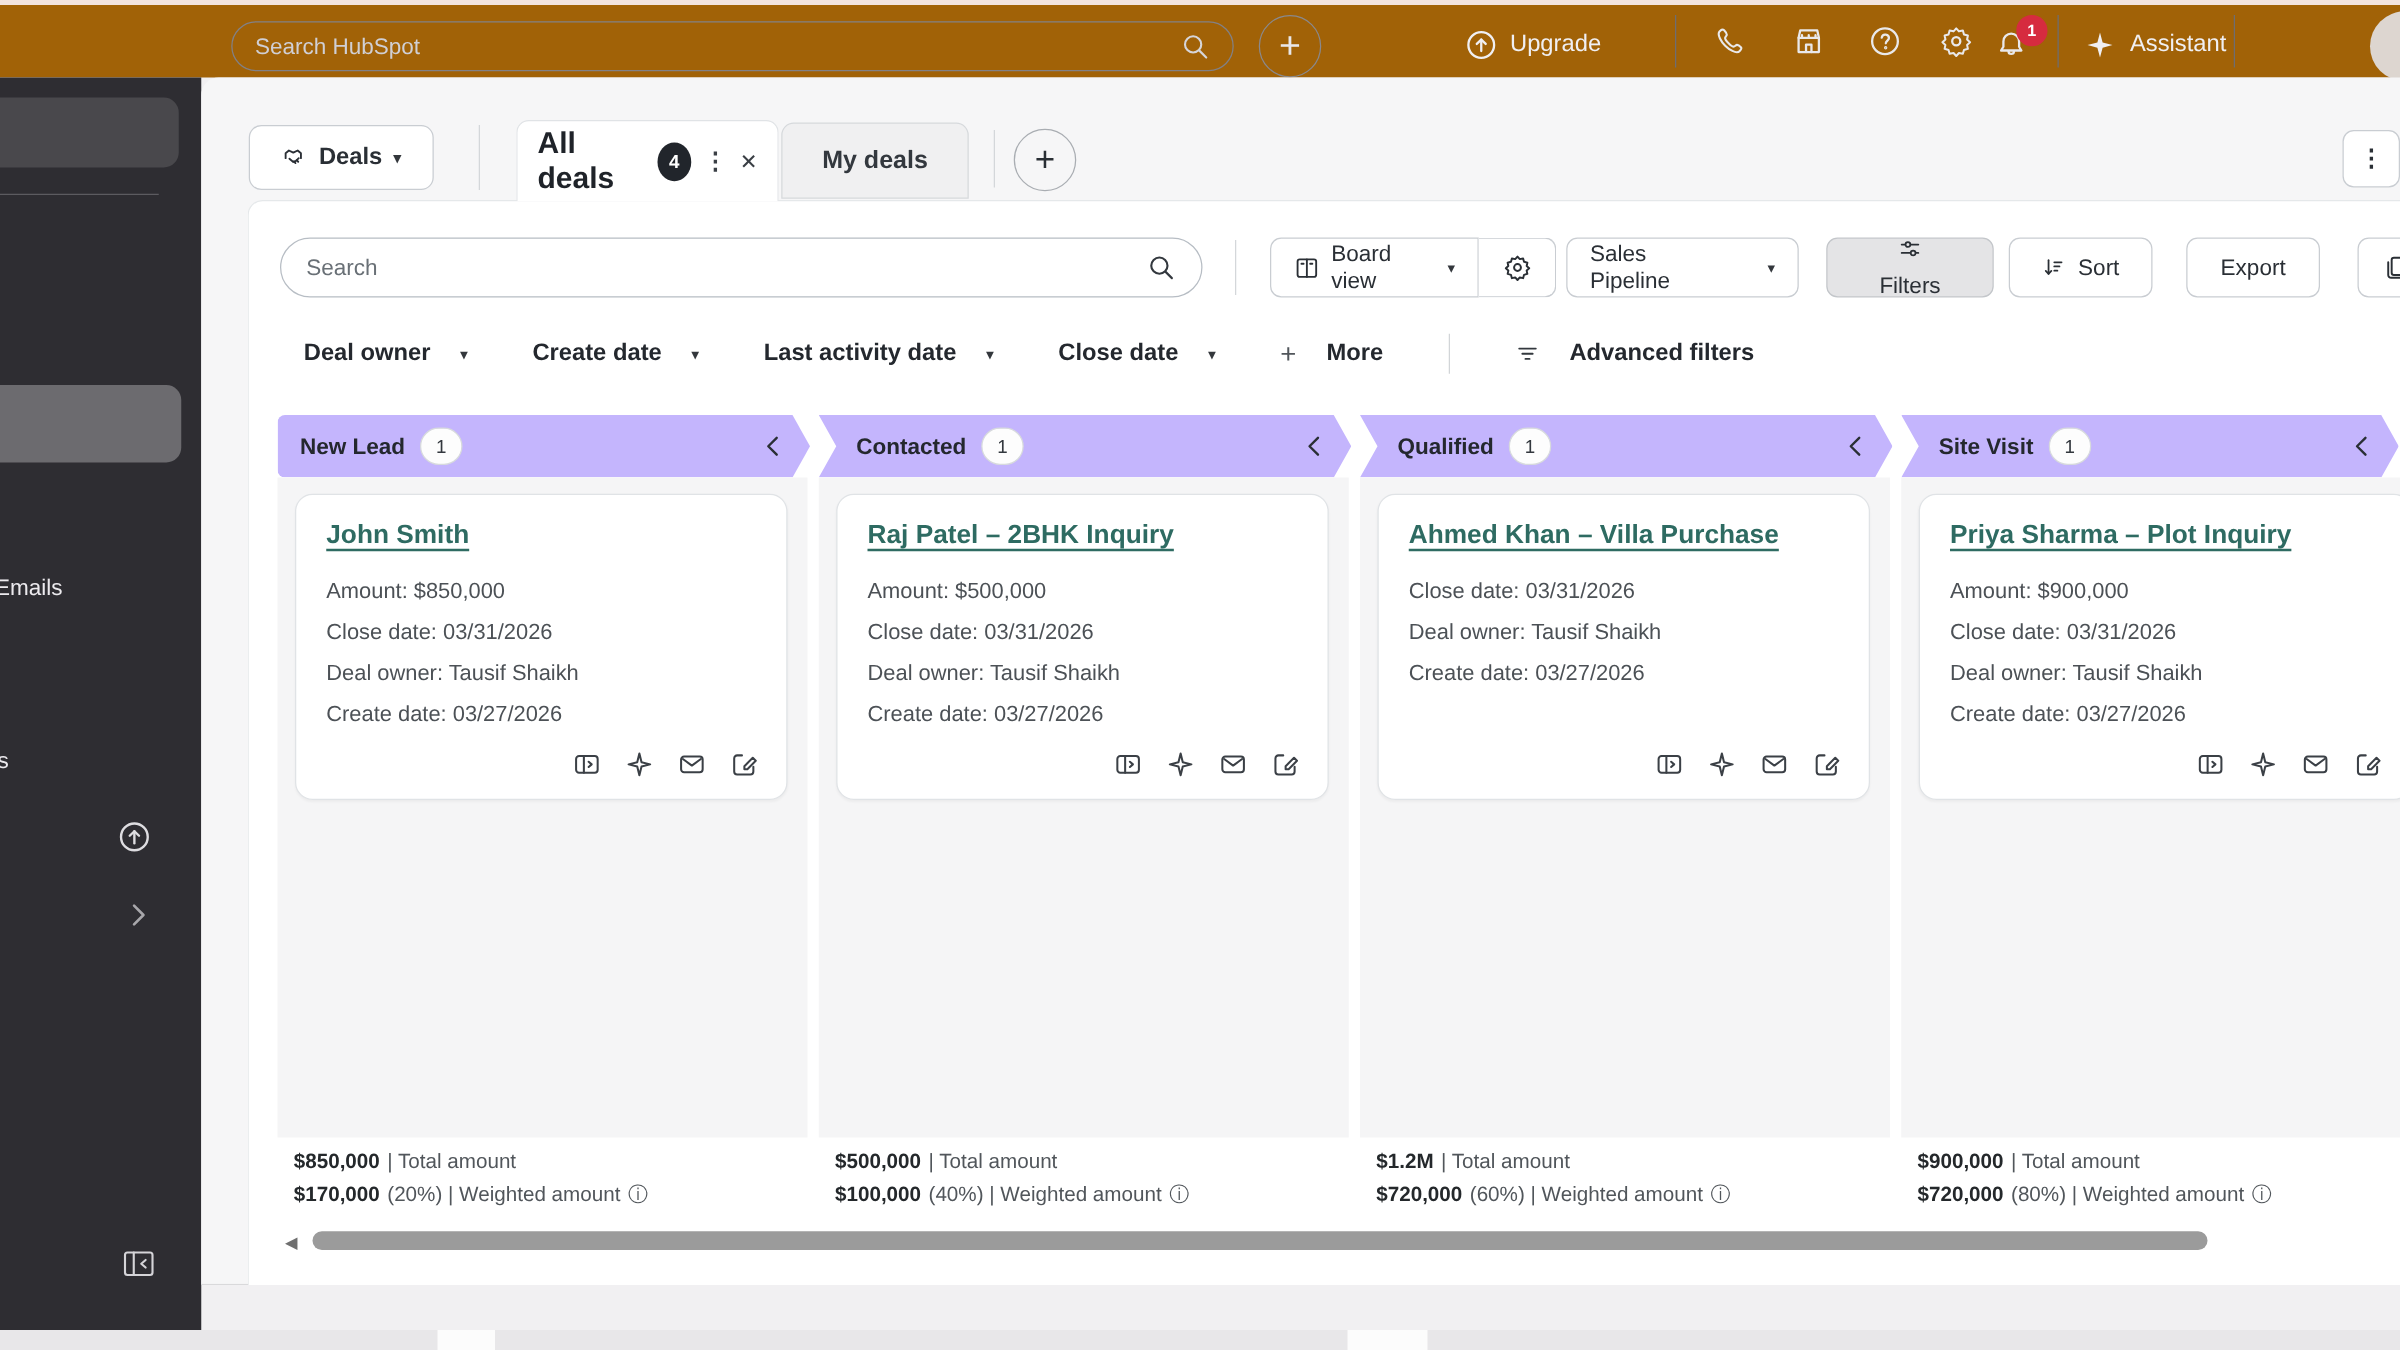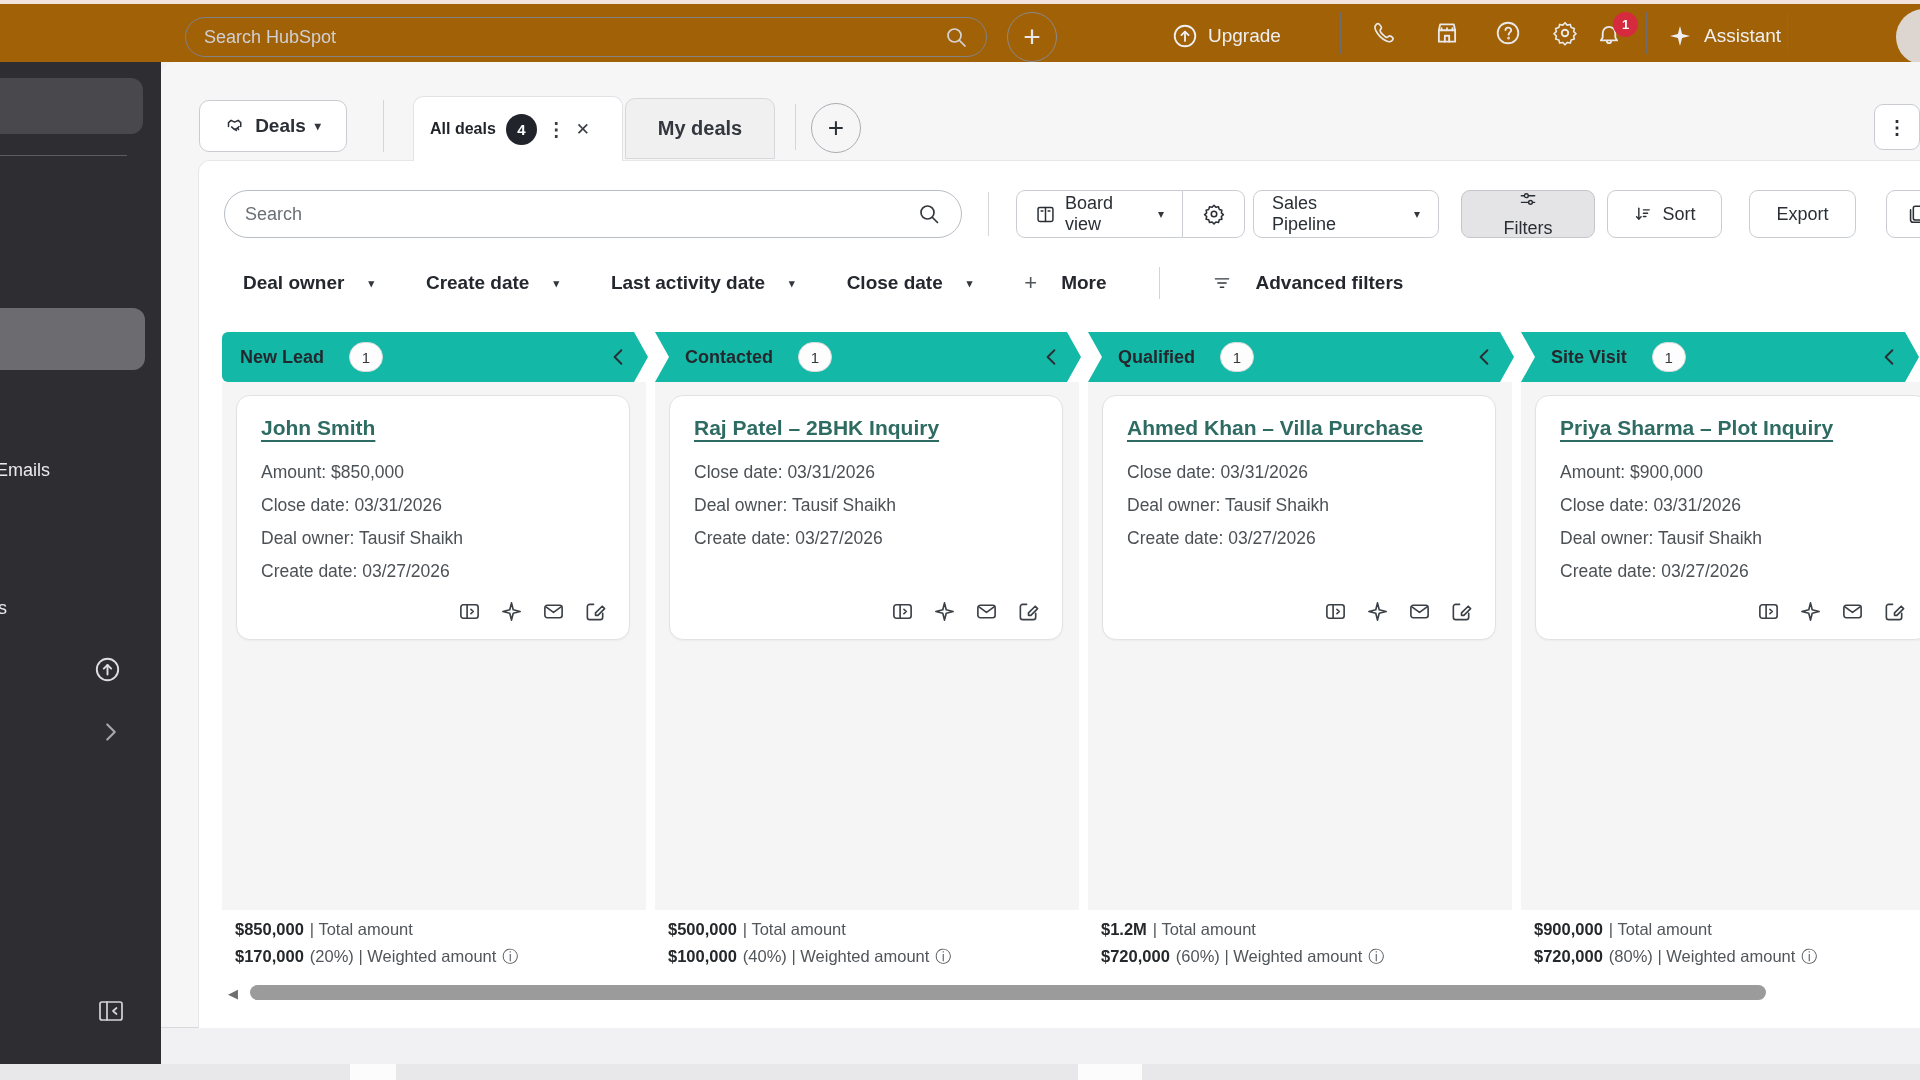--- a/index.html
+++ b/index.html
@@ -38,21 +38,21 @@
   
   .panel { left:161px; top:62px; width:1759px; height:966px; background:#f6f6f7; border-radius:14px 0 0 0; border-bottom:1px solid #d9d9db; }
   .content { left:198px; top:160px; width:1722px; height:868px; background:#ffffff; border-radius:12px 0 0 0; border-top:1px solid #e5e8ea; border-left:1px solid #e5e8ea; }
 
   
   .btn { background:#fff; border:1px solid #c9cdd2; border-radius:9px; display:flex; align-items:center; justify-content:center; color:#2a2f35; cursor:pointer; }
   .obj-btn { left:199px; top:100px; width:148px; height:52px; gap:9px; font-size:19px; font-weight:700; border-radius:10px; }
   .caret { font-size:12px; color:#33373c; }
   .vdiv { width:1px; background:#d4d7da; }
   .tab-active { left:413px; top:96px; width:210px; height:65px; background:#fff; border:1px solid #e0e3e6; border-bottom:none; border-radius:10px 10px 0 0; display:flex; align-items:center; gap:10px; padding:0 16px; }
-  .tab-active .lbl { font-size:16px; font-weight:700; color:#1f2329; }
+  .tab-active .lbl { font-size:24px; font-weight:700; color:#1f2329; }
   .tab-badge { width:31px; height:31px; border-radius:50%; background:#21252b; color:#fff; font-size:15px; font-weight:700; display:flex; align-items:center; justify-content:center; }
   .tab-kebab { font-size:19px; font-weight:700; color:#3a3f45; letter-spacing:0; }
   .tab-close { font-size:17px; color:#3a3f45; }
   .tab-inactive { left:625px; top:98px; width:150px; height:61px; background:#f0f0f1; border:1px solid #d6d9dc; border-radius:10px 10px 0 0; display:flex; align-items:center; justify-content:center; font-size:20px; font-weight:700; color:#33383e; cursor:pointer; }
   .tab-plus { left:811px; top:103px; width:50px; height:50px; background:transparent; border-color:#9ba0a5; color:#2a2f35; font-size:28px; font-weight:300; border-radius:50%; border:1.4px solid #a9adb2; display:flex; align-items:center; justify-content:center; }
   .view-kebab { left:1874px; top:104px; width:46px; height:46px; font-size:19px; font-weight:700; }
 
   
   .tb-search { left:224px; top:190px; width:738px; height:48px; border:1px solid #b7bdc4; border-radius:24px; display:flex; align-items:center; padding:0 20px; background:#fff; }
   .tb-search input { flex:1; border:none; outline:none; font-size:18px; color:#33383e; font-family:inherit; }
@@ -64,21 +64,21 @@
   .tb-filters { background:#e4e4e6; border-color:#c3c6ca;flex-direction:column; }
 
   
   .qf-row { left:243px; top:264px; height:38px; display:flex; align-items:center; gap:52px; }
   .qf { display:flex; align-items:center; gap:24px; font-size:19px; font-weight:700; color:#24282e; cursor:pointer; }
   .qf .caret { font-size:11px; }
   .qf-div { width:1px; height:32px; background:#d2d5d8; }
 
   
   .col { top:332px; width:433px; height:660px; }
-  .col-header { position:absolute; left:0; top:0; width:426px; height:50px; background:#14b8a6; display:flex; align-items:center; gap:25px; padding:0 22px 0 18px; }
+  .col-header { position:absolute; left:0; top:0; width:426px; height:50px; background:#c4b5fd; display:flex; align-items:center; gap:12px; padding:0 22px 0 18px; }
   .clip-first { clip-path:polygon(0 0, calc(100% - 14px) 0, 100% 50%, calc(100% - 14px) 100%, 0 100%); border-radius:6px 0 0 6px; }
   .clip-mid { clip-path:polygon(0 0, calc(100% - 14px) 0, 100% 50%, calc(100% - 14px) 100%, 0 100%, 14px 50%); }
   .col-name { font-size:18px; font-weight:700; color:#24282e; }
   .col-count { min-width:34px; height:30px; padding:0 6px; border-radius:16px; background:#fdfdfd; border:1px solid #d7dadd; color:#33383e; font-size:15px; display:flex; align-items:center; justify-content:center; }
   .col-collapse { margin-left:auto; color:#2a2f35; cursor:pointer; display:flex; }
   .col-body { position:absolute; left:0; top:50px; width:424px; height:528px; background:#f5f5f6; }
   .card { position:absolute; left:14px; top:13px; width:394px; height:245px; background:#fff; border:1px solid #e0e3e6; border-radius:14px; box-shadow:0 1px 2px rgba(0,0,0,0.04); padding:20px 24px 16px 24px; }
   .card-title { display:inline-block; font-size:21px; font-weight:700; color:#2e6b62; text-decoration:underline; text-decoration-thickness:1.5px; text-underline-offset:5px; cursor:pointer; margin-bottom:16px; }
   .card-line { font-size:17.5px; color:#4c5156; line-height:33px; }
   .card-icons { position:absolute; right:22px; bottom:16px; display:flex; gap:19px; color:#3b4046; }
@@ -387,20 +387,21 @@
     <span class="col-count">1</span>
     <span class="col-collapse">
         <svg class="ic" width="16" height="18" viewBox="0 0 12 16" stroke-width="1.5">
           <path d="M9 2 3 8l6 6"></path>
         </svg>
       </span>
   </div>
   <div class="col-body">
     <div class="card">
       <span class="card-title">Raj Patel – 2BHK Inquiry</span>
+      <div class="card-line">Amount: $500,000</div>
       <div class="card-line">Close date: 03/31/2026</div>
       <div class="card-line">Deal owner: Tausif Shaikh</div>
       <div class="card-line">Create date: 03/27/2026</div>
       <div class="card-icons">
         <span>
             <svg class="ic" width="23" height="23" viewBox="0 0 24 24" stroke-width="1.6">
               <rect x="3" y="5" width="18" height="14" rx="2.5"></rect>
               <line x1="9.5" y1="5" x2="9.5" y2="19"></line>
               <path d="M13.5 9.8 16 12l-2.5 2.2"></path>
             </svg>

